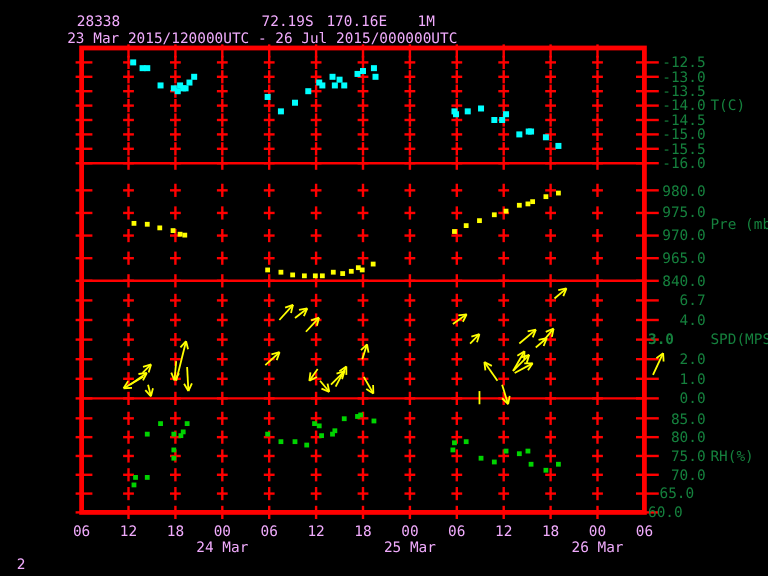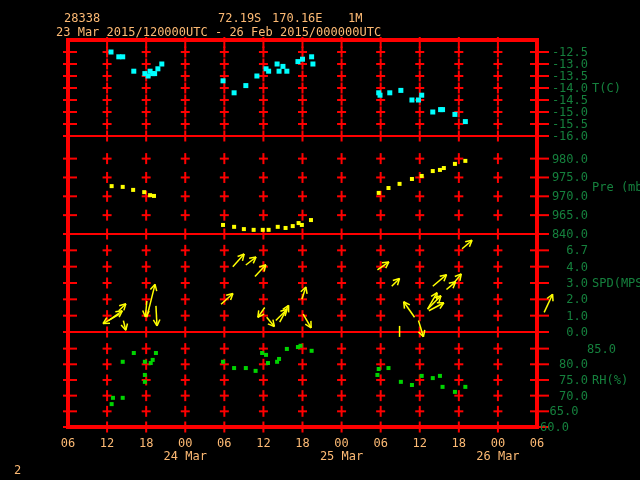--- a/index.html
+++ b/index.html
@@ -1,20 +1,20 @@
 <!DOCTYPE html>
 <html><head>
 <meta charset="utf-8">
 <style>
   html,body{margin:0;padding:0;background:#000;}
   body{width:640px;height:480px;position:relative;overflow:hidden;
        font-family:"DejaVu Sans Mono","Liberation Mono",monospace;font-size:12px;line-height:12px;}
   #plot-svg{position:absolute;left:0;top:0;}
   .txt{position:absolute;white-space:pre;}
-  .yellow{color:#fdba74;}
+  .yellow{color:#f0abfc;}
   .red{color:#15803d;}
   .ctr{transform:translateX(-50%);}
 </style>
 </head>
 <body>
 
 <svg id="plot-svg" width="640" height="480">
     <line x1="66" y1="136" x2="539" y2="136" stroke="#ff0000" stroke-width="2"></line>
     <line x1="66" y1="234" x2="539" y2="234" stroke="#ff0000" stroke-width="2"></line>
     <line x1="66" y1="332" x2="539" y2="332" stroke="#ff0000" stroke-width="2"></line>
@@ -817,47 +817,47 @@
     <rect x="440.5486111111111" y="384.86798679867985" width="4" height="4" fill="#00d400"></rect>
     <rect x="452.925" y="389.8844884488449" width="4" height="4" fill="#00d400"></rect>
     <rect x="463.34722222222223" y="384.86798679867985" width="4" height="4" fill="#00d400"></rect>
     <rect x="68" y="40" width="469" height="387" fill="none" stroke="#ff0000" stroke-width="4"></rect>
   </svg>
 
 <span class="txt yellow" style="left:64px;top:12px;">28338</span>
 <span class="txt yellow" style="left:218px;top:12px;">72.19S</span>
 <span class="txt yellow" style="left:272px;top:12px;">170.16E</span>
 <span class="txt yellow" style="left:348px;top:12px;">1M</span>
-<span class="txt yellow" style="left:56px;top:26px;">23 Mar 2015/120000UTC - 26 Feb 2015/000000UTC</span>
+<span class="txt yellow" style="left:56px;top:26px;">23 Mar 2015/120000UTC - 26 Jul 2015/000000UTC</span>
 <span class="txt yellow" style="left:14px;top:464px;">2</span>
 
 <div id="labels">
     <span class="txt red" style="left: 540px; top: 46px; width: 48px; text-align: right;">-12.5</span>
     <span class="txt red" style="left: 540px; top: 58px; width: 48px; text-align: right;">-13.0</span>
     <span class="txt red" style="left: 540px; top: 70px; width: 48px; text-align: right;">-13.5</span>
     <span class="txt red" style="left: 540px; top: 82px; width: 48px; text-align: right;">-14.0</span>
     <span class="txt red" style="left: 540px; top: 94px; width: 48px; text-align: right;">-14.5</span>
     <span class="txt red" style="left: 540px; top: 106px; width: 48px; text-align: right;">-15.0</span>
     <span class="txt red" style="left: 540px; top: 118px; width: 48px; text-align: right;">-15.5</span>
     <span class="txt red" style="left: 540px; top: 130px; width: 48px; text-align: right;">-16.0</span>
     <span class="txt red" style="left: 592px; top: 82px;">T(C)</span>
     <span class="txt red" style="left: 540px; top: 152.615px; width: 48px; text-align: right;">980.0</span>
     <span class="txt red" style="left: 540px; top: 171.462px; width: 48px; text-align: right;">975.0</span>
     <span class="txt red" style="left: 540px; top: 190.308px; width: 48px; text-align: right;">970.0</span>
     <span class="txt red" style="left: 540px; top: 209.154px; width: 48px; text-align: right;">965.0</span>
     <span class="txt red" style="left: 540px; top: 228px; width: 48px; text-align: right;">840.0</span>
     <span class="txt red" style="left: 592px; top: 180.885px;">Pre (mb)</span>
     <span class="txt red" style="left: 540px; top: 244.333px; width: 48px; text-align: right;">6.7</span>
     <span class="txt red" style="left: 540px; top: 260.667px; width: 48px; text-align: right;">4.0</span>
-    <span class="txt red" style="left: 540px; top: 277px; width: 48px; text-align: right;">3.0</span>
+    <span class="txt red" style="left: 540px; top: 277px; width: 48px; text-align: left; font-weight: bold;">3.0</span>
     <span class="txt red" style="left: 540px; top: 293.333px; width: 48px; text-align: right;">2.0</span>
     <span class="txt red" style="left: 540px; top: 309.667px; width: 48px; text-align: right;">1.0</span>
     <span class="txt red" style="left: 540px; top: 326px; width: 48px; text-align: right;">0.0</span>
     <span class="txt red" style="left: 592px; top: 277px;">SPD(MPS)</span>
-    <span class="txt red" style="left: 568px; top: 342.617px; width: 48px; text-align: right;">85.0</span>
+    <span class="txt red" style="left: 540px; top: 342.617px; width: 48px; text-align: right;">85.0</span>
     <span class="txt red" style="left: 540px; top: 358.294px; width: 48px; text-align: right;">80.0</span>
     <span class="txt red" style="left: 540px; top: 373.97px; width: 48px; text-align: right;">75.0</span>
     <span class="txt red" style="left: 540px; top: 389.647px; width: 48px; text-align: right;">70.0</span>
     <span class="txt red" style="left: 540px; top: 405.323px; width: 48px; text-align: center;">65.0</span>
     <span class="txt red" style="left: 540px; top: 421px; width: 48px; ">60.0</span>
     <span class="txt red" style="left: 592px; top: 373.97px;">RH(%)</span>
     <span class="txt yellow ctr" style="left: 68px; top: 437px;">06</span>
     <span class="txt yellow ctr" style="left: 107.083px; top: 437px;">12</span>
     <span class="txt yellow ctr" style="left: 146.167px; top: 437px;">18</span>
     <span class="txt yellow ctr" style="left: 185.25px; top: 437px;">00</span>

